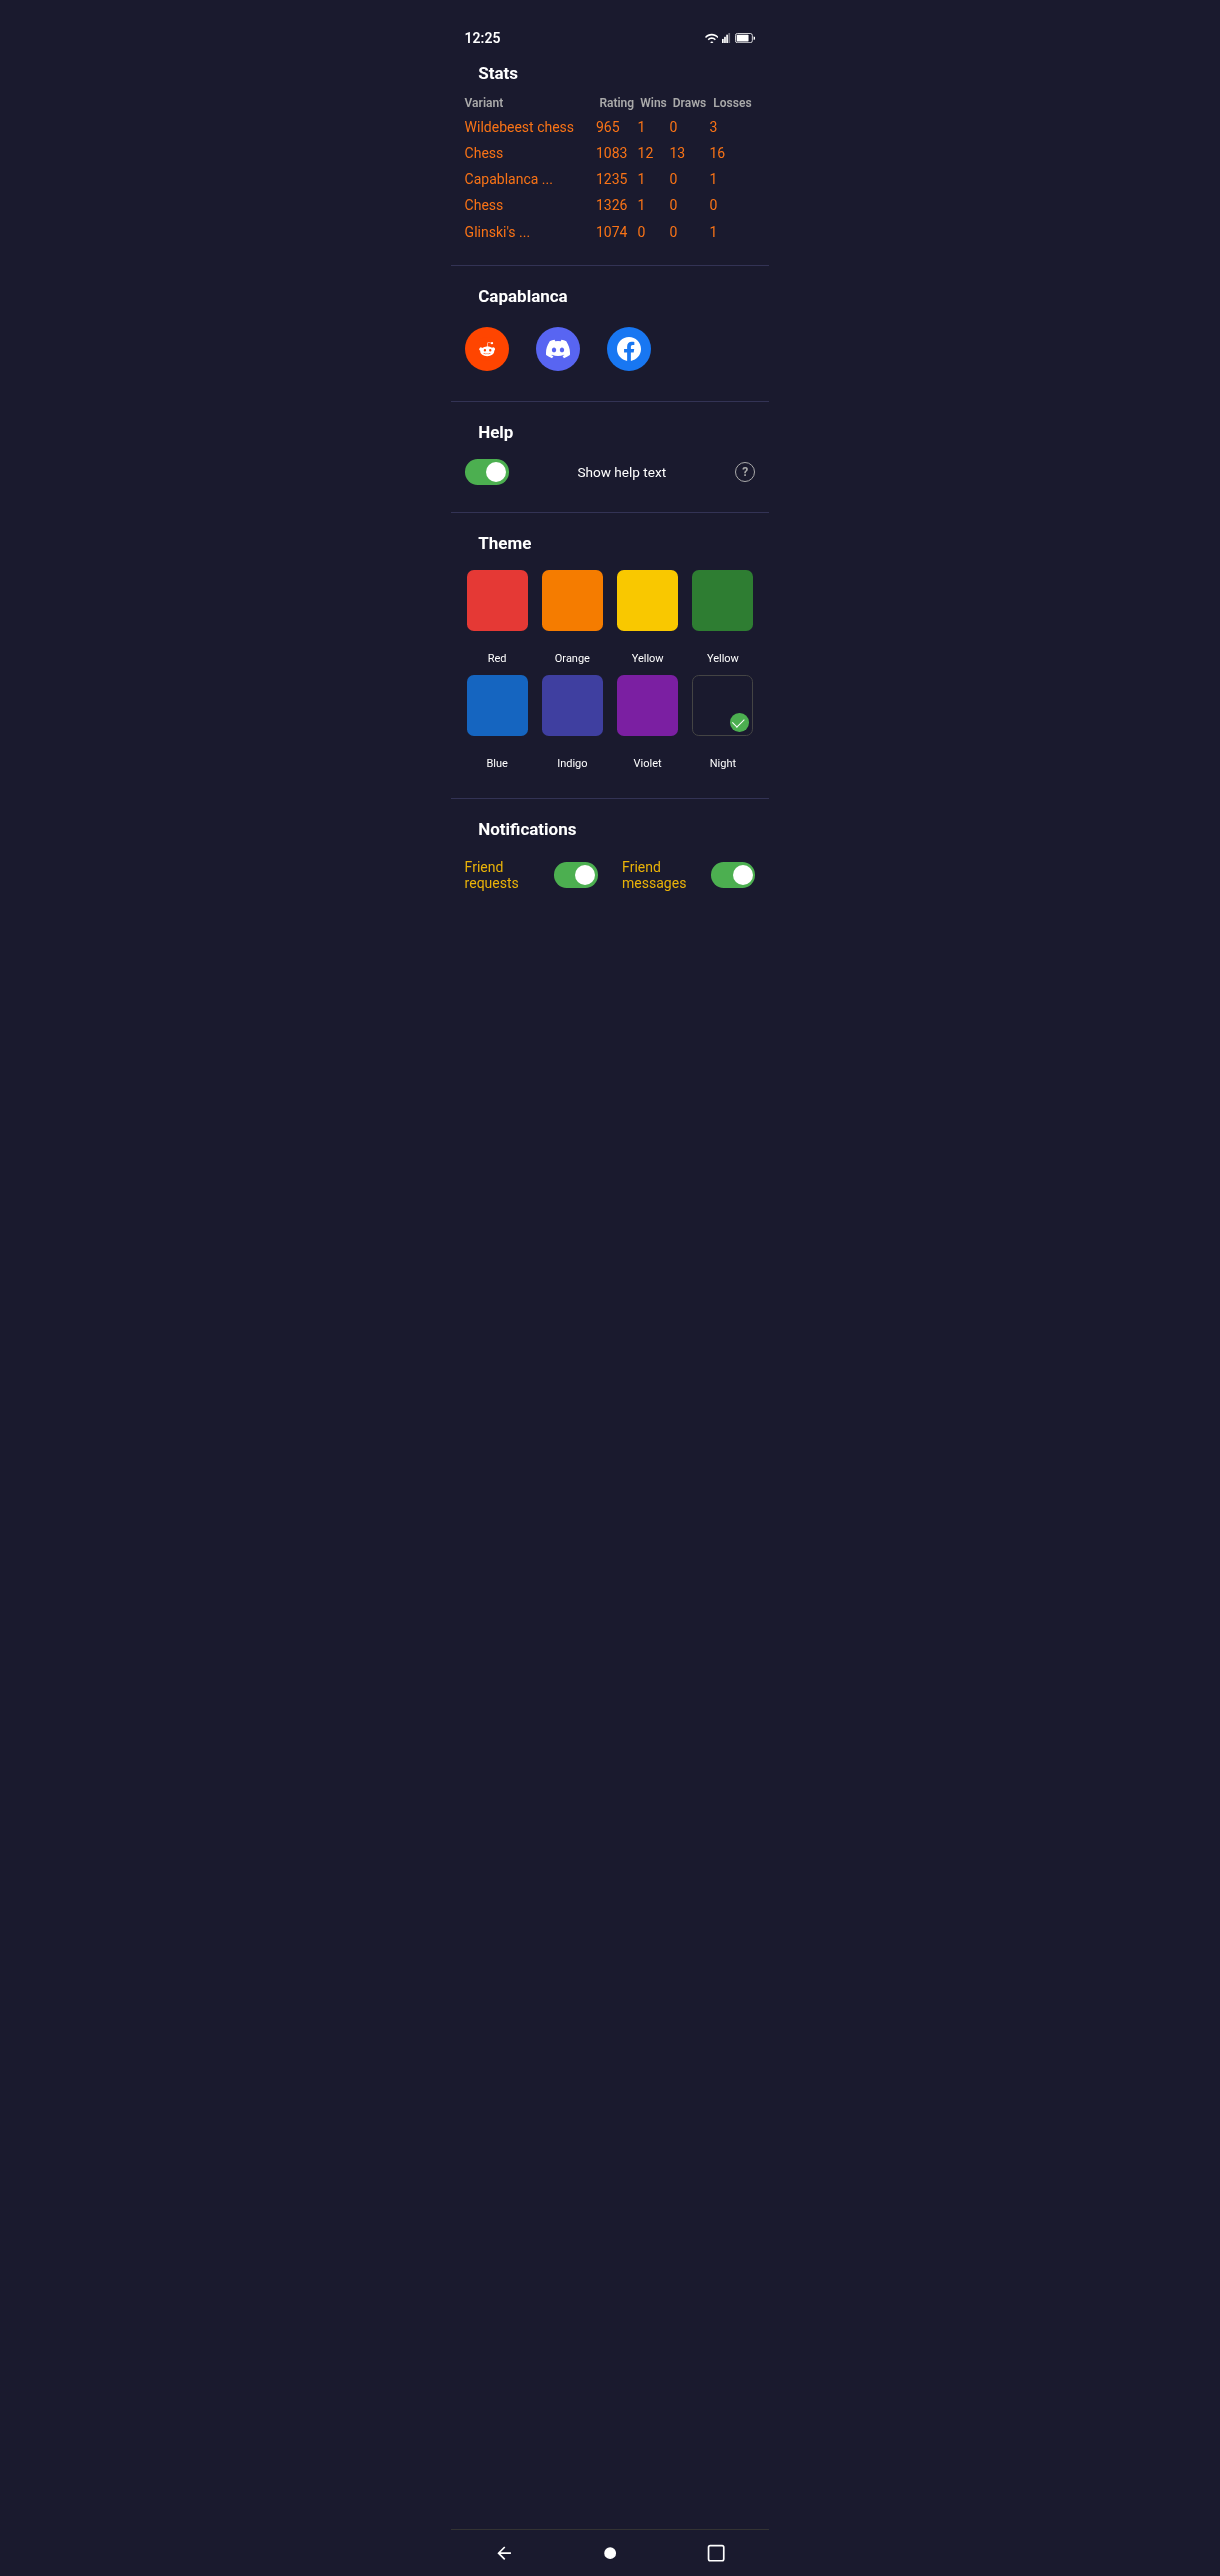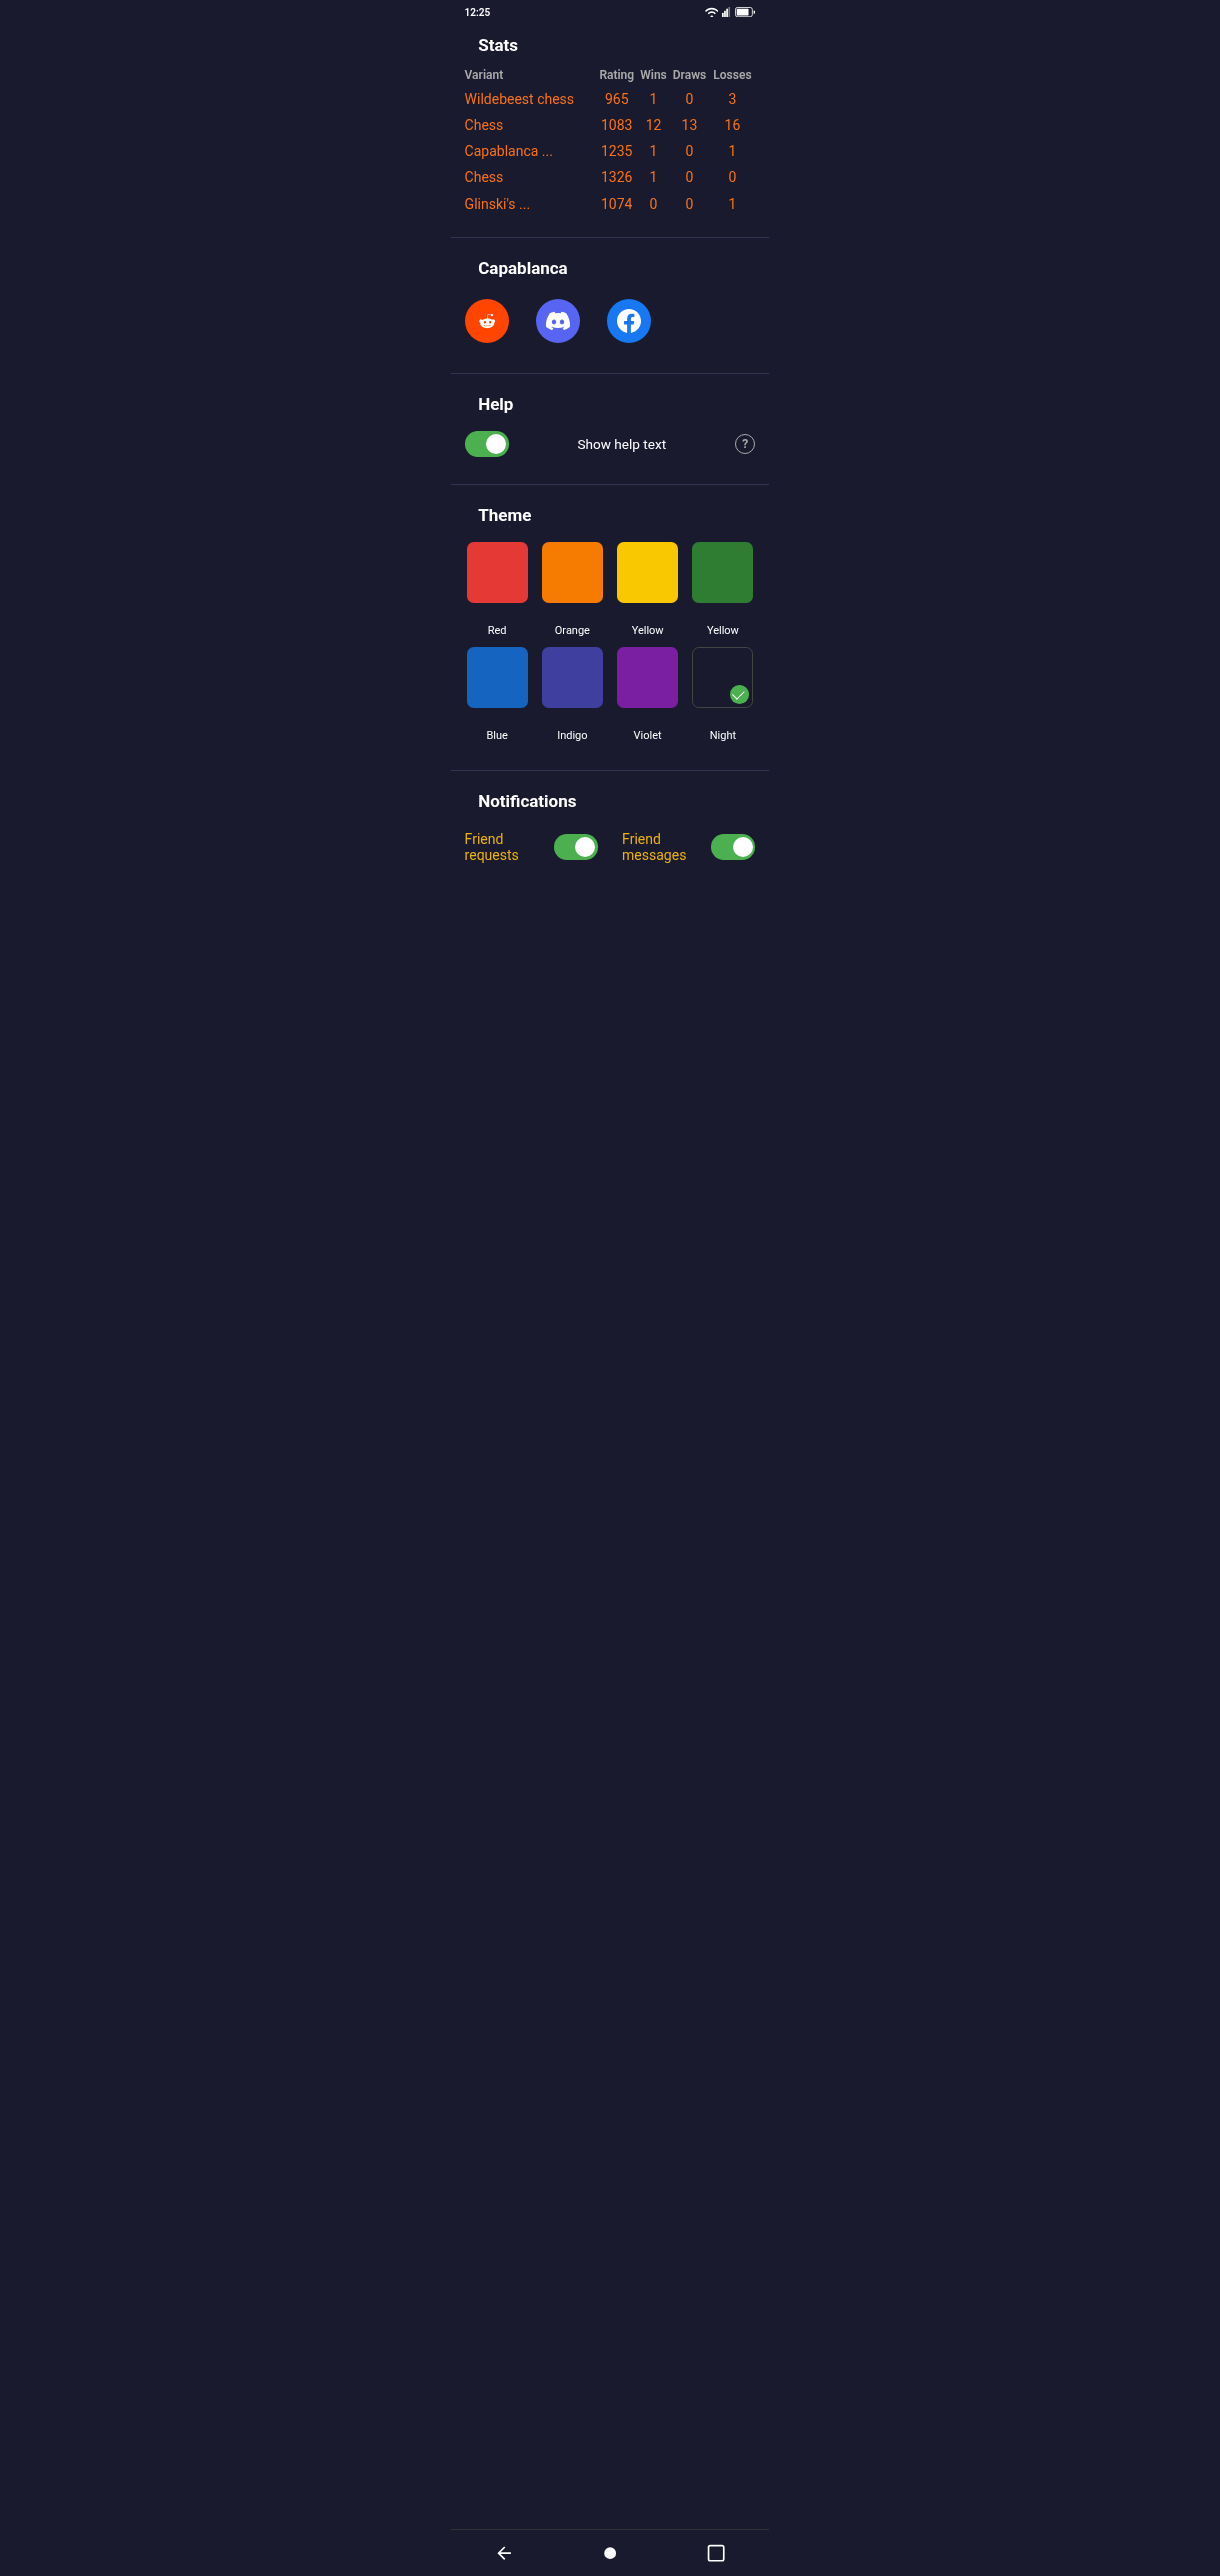--- a/index.html
+++ b/index.html
@@ -13,22 +13,23 @@
       margin: 0 auto;
       min-height: 100vh;
       position: relative;
     }
 
     .status-bar {
       display: flex;
       justify-content: space-between;
       align-items: center;
       padding: 6.8px 13.6px 3.4px;
-      font-size: 10px;
+      font-size: 14px;
       font-weight: 600;
+      margin-top: 23px;
     }
 
     .status-icons {
       display: flex;
       gap: 3.4px;
       align-items: center;
     }
 
     .section-title {
       font-size: 17px;
@@ -58,21 +59,21 @@
       text-align: center;
     }
 
     .stats-table td {
       font-size: 14px;
       padding: 5.1px 0;
       color: #f97316;
     }
 
     .stats-table td:not(:first-child) {
-      text-align: center;
+      text-align: left;
     }
 
     
     .divider {
       height: 0.8px;
       background: #333355;
       margin: 6.8px 0;
     }
 
     

